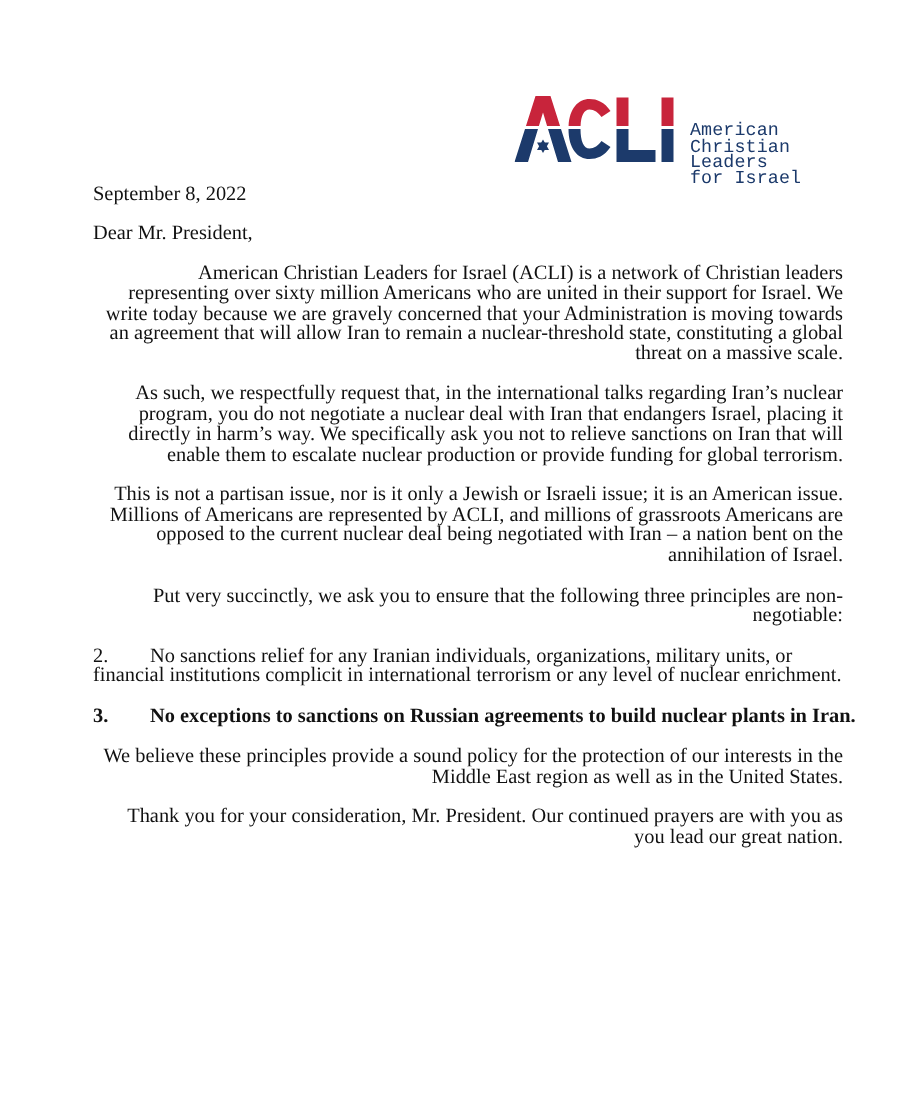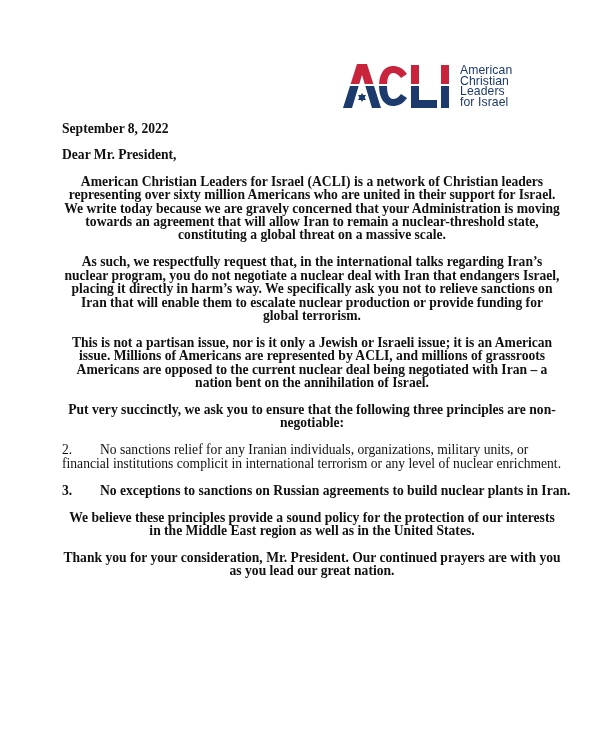--- a/index.html
+++ b/index.html
@@ -25,47 +25,46 @@
     .logo-mark {
       position: absolute;
       left: 0;
       top: 0;
       width: 110px;
       height: 48px;
     }
     .logo-text {
       position: absolute;
       left: 117px;
-      top: 3px;
-      font-family: Liberation Sans, sans-serif;
+      top: 20px;
+      font-family: Liberation Mono, monospace;
       font-size: 12.2px;
       line-height: 10.6px;
       color: #1c3a6b;
       letter-spacing: 0.1px;
     }
     .logo-text div { white-space: nowrap; }
     .letter {
       position: absolute;
       left: 62px;
       top: 122px;
       width: 500px;
       font-family: "Liberation Serif", serif;
       font-size: 13.6px;
       line-height: 13.4px;
     }
     .letter p {
       margin: 0;
       white-space: normal;
-      font-weight: bold;
     }
     .date { margin-bottom: 13px !important; }
     .address { margin-bottom: 14px !important; }
     .address div { white-space: nowrap; }
     .salutation { margin-bottom: 13px !important; }
-    .para { margin-bottom: 13.5px !important; text-align: center; }
+    .para { margin-bottom: 13.5px !important; text-align: right; }
     .p1 { width: 500px; }
     .list-item { margin-bottom: 13.5px; }
     .list-item .num {
       display: inline-block;
       width: 38px;
     }
     .nowrap { white-space: nowrap; font-weight: bold; }
   </style>
 </head>
 <body>

